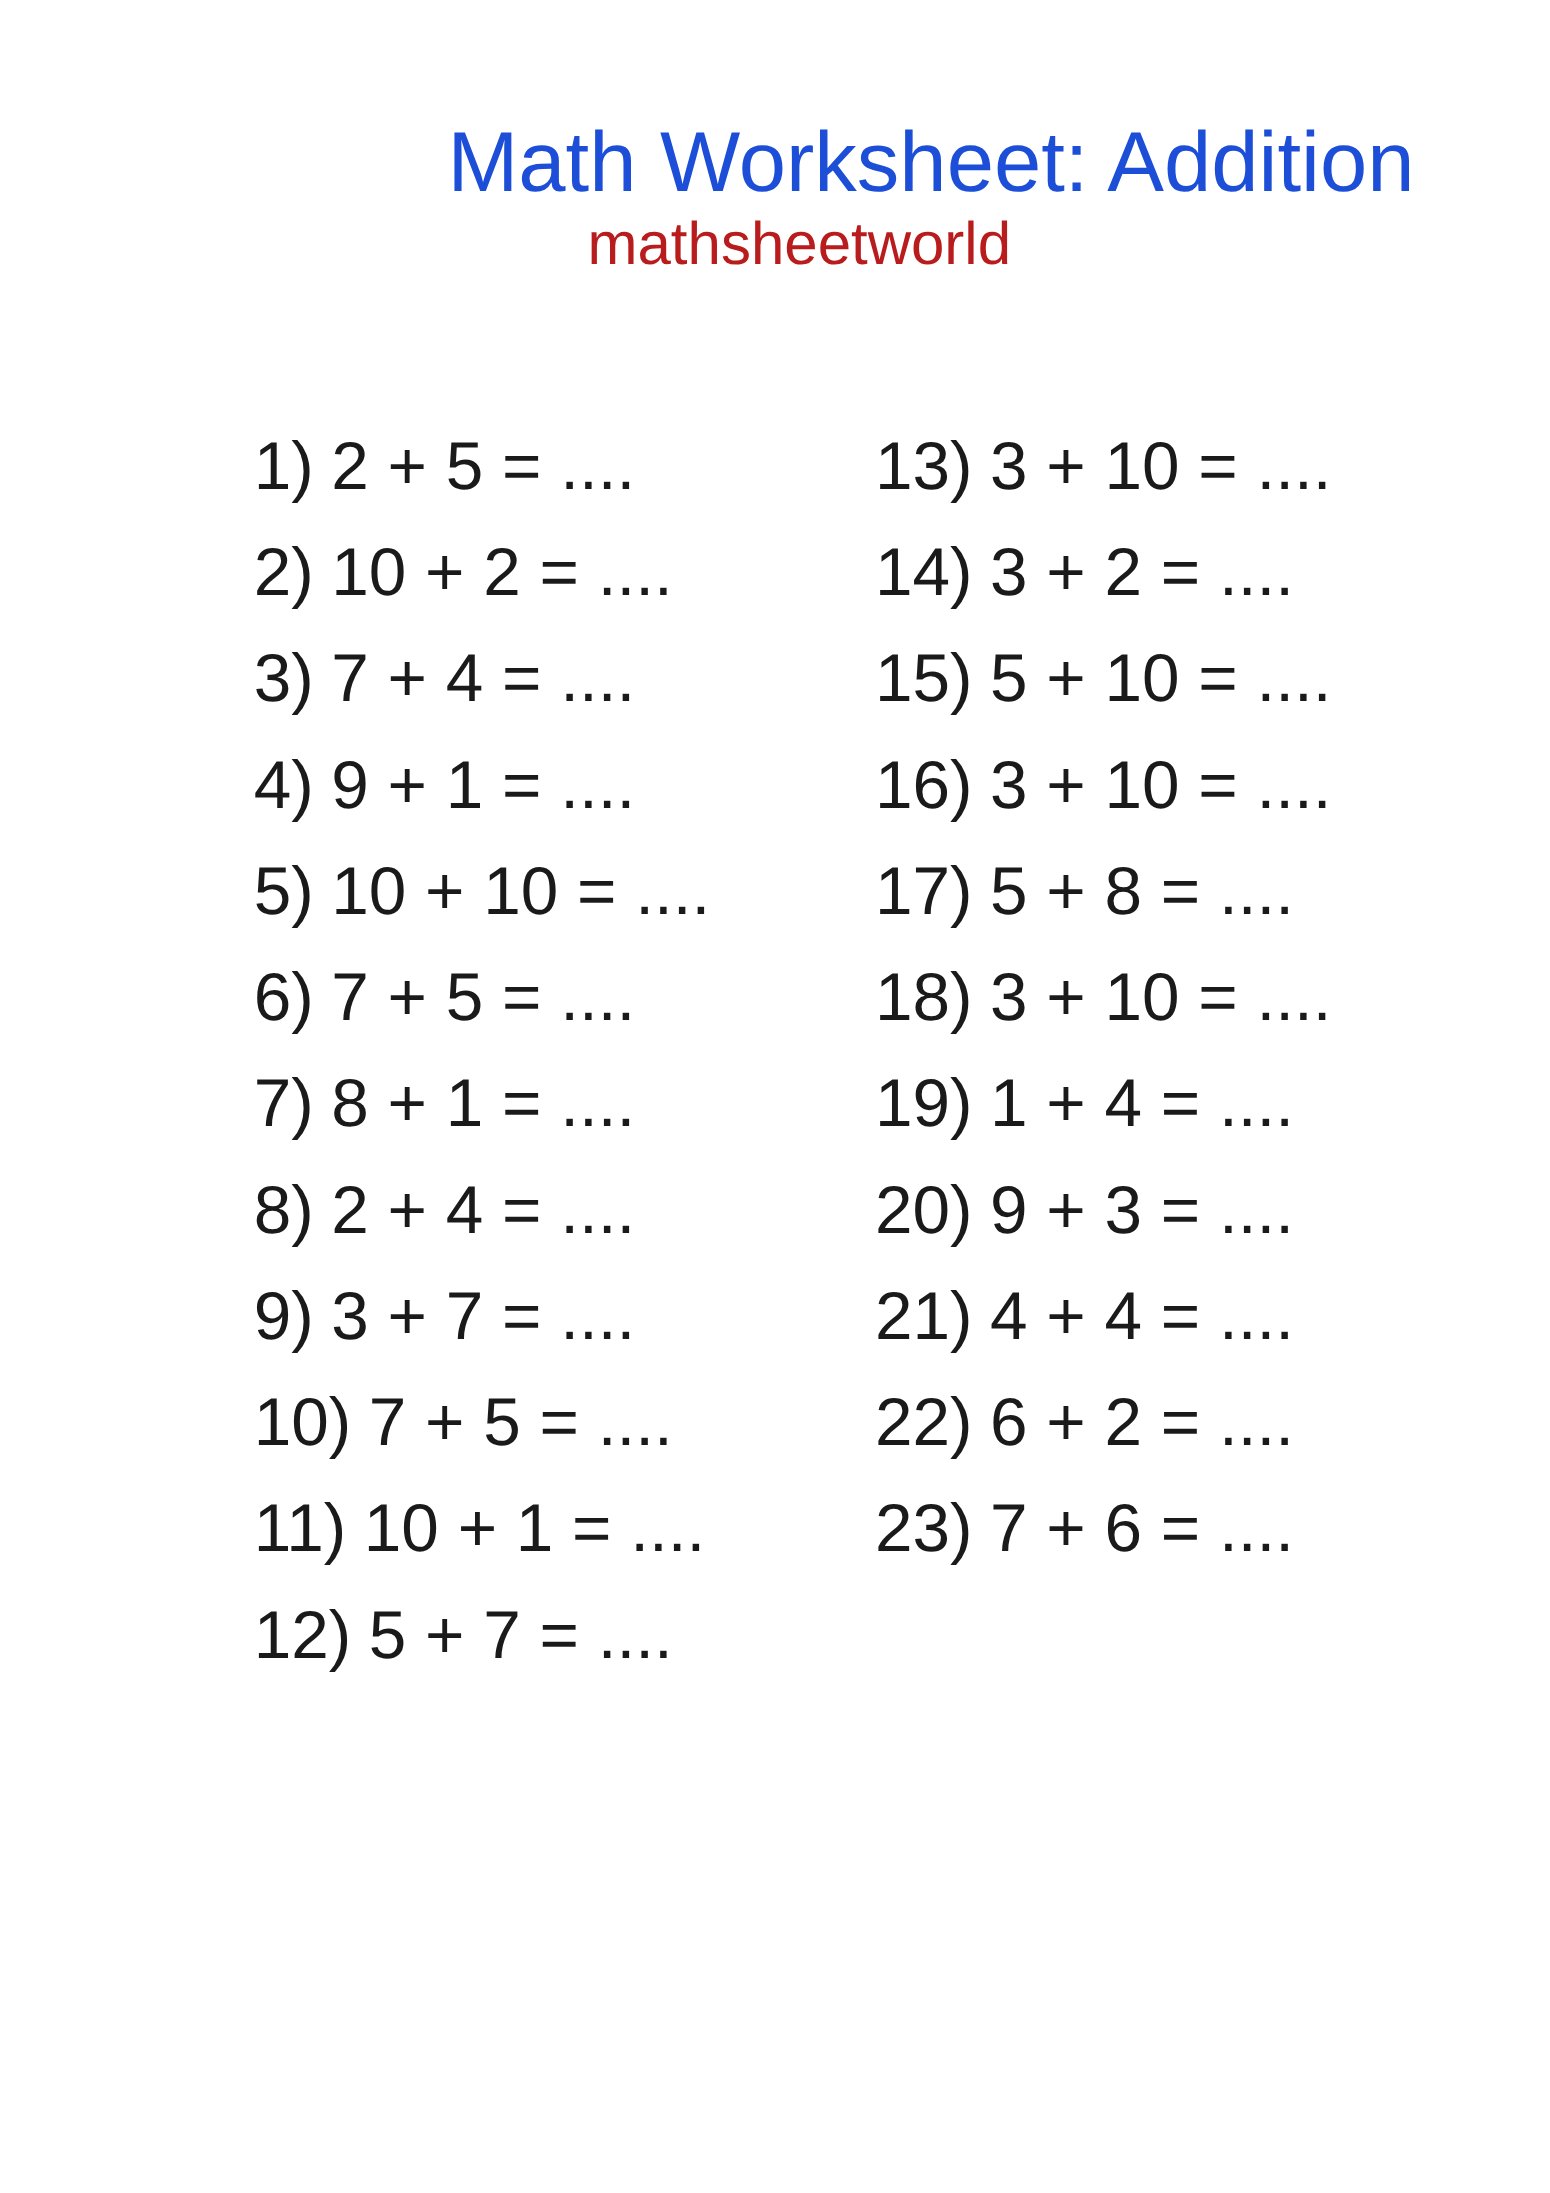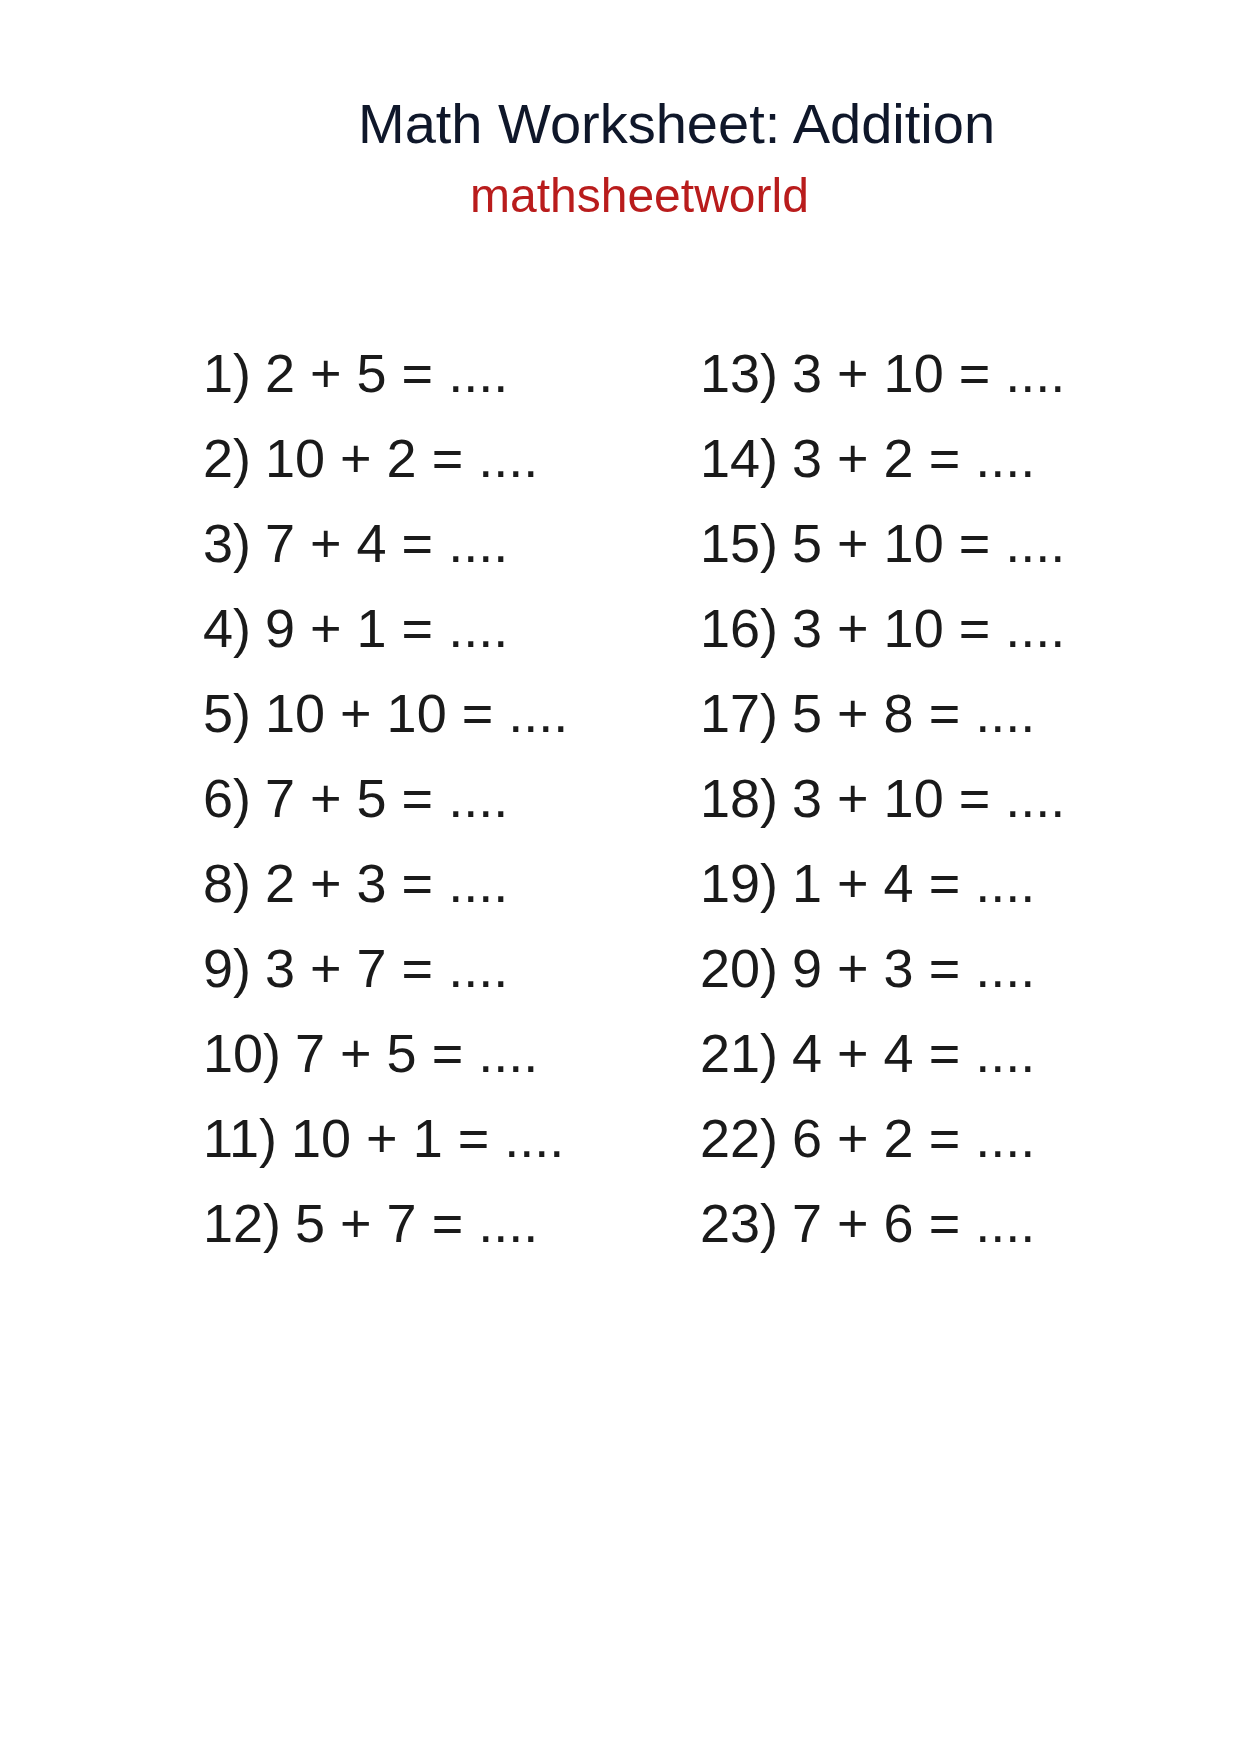--- a/index.html
+++ b/index.html
@@ -13,24 +13,24 @@
     height: 1754px;
     background: #ffffff;
     font-family: "Liberation Sans", sans-serif;
     color: #1a1a1a;
     overflow: hidden;
   }
   .title {
     position: absolute;
     left: 358px;
     top: 96px;
-    font-size: 56px;
+    font-size: 68px;
     line-height: 1;
     white-space: nowrap;
-    color: #0f172a;
+    color: #1d4ed8;
   }
   .subtitle {
     position: absolute;
     left: 470px;
     top: 172px;
     font-size: 48px;
     line-height: 1;
     white-space: nowrap;
   }
   .column {
@@ -56,21 +56,22 @@
   <div class="title">Math Worksheet: Addition</div>
   <div class="subtitle" style="color: #b91c1c;">mathsheetworld</div>
 
   <div class="column column-left" id="col-left">
       <div class="problem-row"><span class="problem-number">1)</span><span class="problem-expression">2 + 5 = ....</span></div>
       <div class="problem-row"><span class="problem-number">2)</span><span class="problem-expression">10 + 2 = ....</span></div>
       <div class="problem-row"><span class="problem-number">3)</span><span class="problem-expression">7 + 4 = ....</span></div>
       <div class="problem-row"><span class="problem-number">4)</span><span class="problem-expression">9 + 1 = ....</span></div>
       <div class="problem-row"><span class="problem-number">5)</span><span class="problem-expression">10 + 10 = ....</span></div>
       <div class="problem-row"><span class="problem-number">6)</span><span class="problem-expression">7 + 5 = ....</span></div>
-      <div class="problem-row"><span class="problem-number">8)</span><span class="problem-expression">2 + 3 = ....</span></div>
+      <div class="problem-row"><span class="problem-number">7)</span><span class="problem-expression">8 + 1 = ....</span></div>
+      <div class="problem-row"><span class="problem-number">8)</span><span class="problem-expression">2 + 4 = ....</span></div>
       <div class="problem-row"><span class="problem-number">9)</span><span class="problem-expression">3 + 7 = ....</span></div>
       <div class="problem-row"><span class="problem-number">10)</span><span class="problem-expression">7 + 5 = ....</span></div>
       <div class="problem-row"><span class="problem-number">11)</span><span class="problem-expression">10 + 1 = ....</span></div>
       <div class="problem-row"><span class="problem-number">12)</span><span class="problem-expression">5 + 7 = ....</span></div>
     </div>
   <div class="column column-right" id="col-right">
       <div class="problem-row"><span class="problem-number">13)</span><span class="problem-expression">3 + 10 = ....</span></div>
       <div class="problem-row"><span class="problem-number">14)</span><span class="problem-expression">3 + 2 = ....</span></div>
       <div class="problem-row"><span class="problem-number">15)</span><span class="problem-expression">5 + 10 = ....</span></div>
       <div class="problem-row"><span class="problem-number">16)</span><span class="problem-expression">3 + 10 = ....</span></div>

